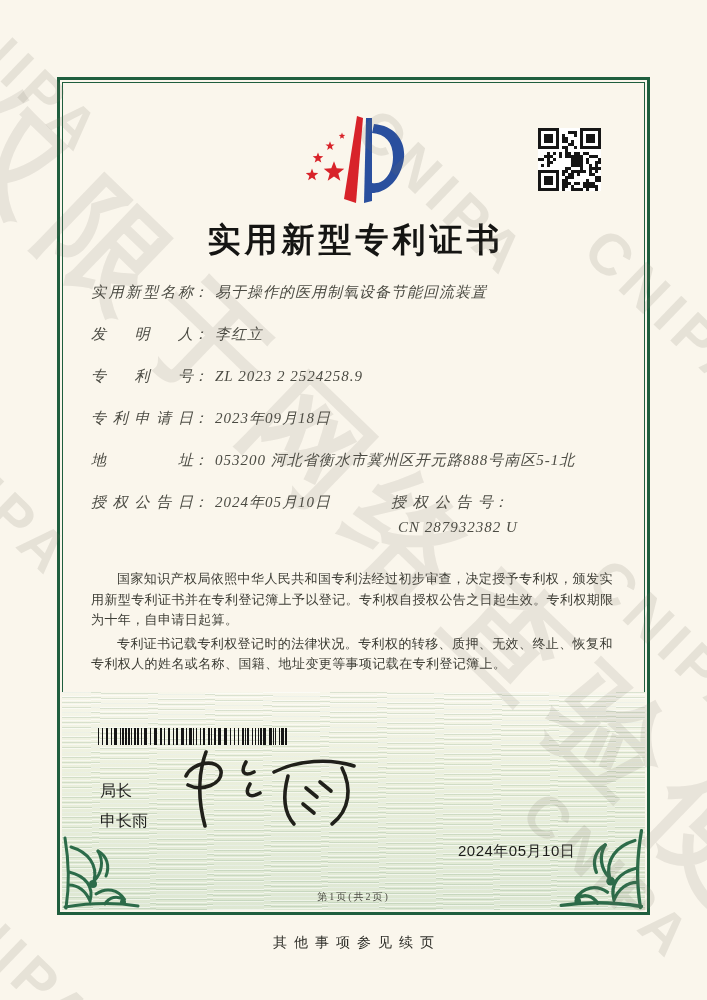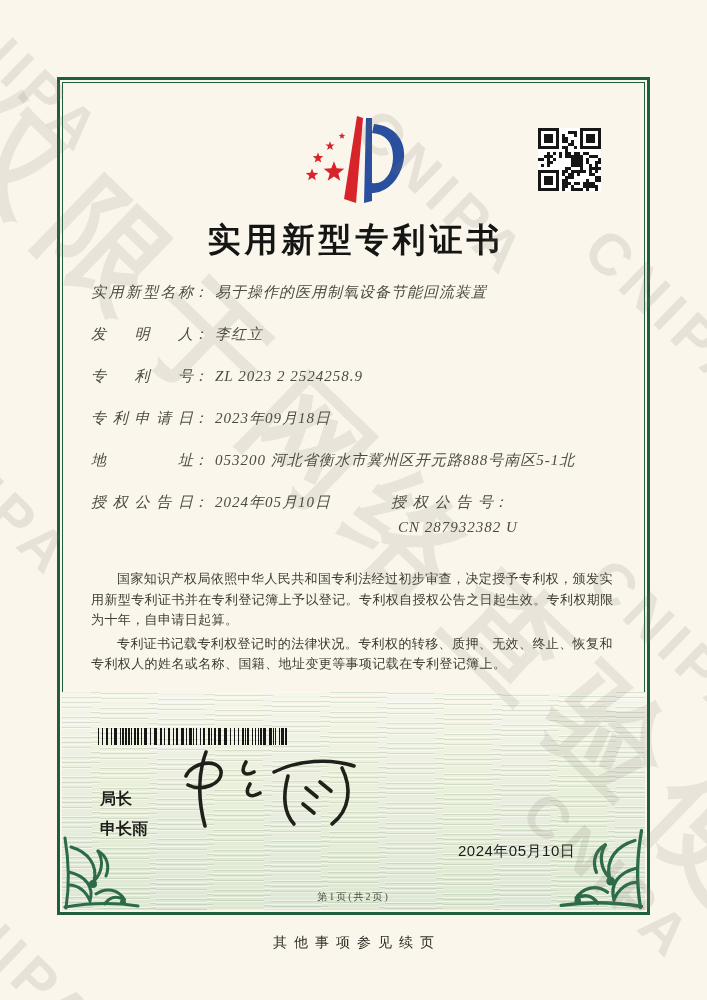--- a/index.html
+++ b/index.html
@@ -48,23 +48,23 @@
   .paras p{margin:0 8px 3px 0;text-indent:2em;}
   
   .band{
     position:absolute;left:2px;right:2px;bottom:2px;top:612px;z-index:0;
     background:
       repeating-linear-gradient(179deg, rgba(255,255,255,0.55) 0 1px, rgba(255,255,255,0) 1px 4px),
       repeating-linear-gradient(181deg, rgba(116,156,120,0.22) 0 1px, rgba(116,156,120,0) 1px 5px),
       linear-gradient(180deg,#f7f6ea 0%,#ecf0dd 35%,#dde7d2 100%);
   }
   .barcode{position:absolute;left:36px;top:36px;width:196px;height:17px;}
-  .signer{position:absolute;left:38px;top:92px;
+  .signer{position:absolute;left:38px;top:84px;
     font-family:"Liberation Sans","DejaVu Sans",sans-serif;
-    font-size:16px;color:#1d1d1b;font-weight:700;line-height:30px;}
+    font-size:16px;color:#1d1d1b;font-weight:400;line-height:30px;}
   .signature{position:absolute;left:108px;top:48px;width:210px;height:100px;}
   .issue-date{position:absolute;left:396px;top:150px;
     font-family:"Liberation Sans","DejaVu Sans",sans-serif;
     font-size:15px;color:#1c1c1a;letter-spacing:0.5px;}
   .page-info{position:absolute;left:0;right:0;top:198px;text-align:center;
     font-size:10px;color:#4c4c44;letter-spacing:2px;}
   .flourish{position:absolute;bottom:-2px;width:80px;height:80px;}
   .flourish.fl-left{left:-2px;}
   .flourish.fl-right{right:-2px;width:88px;height:88px;transform:scaleX(-1);}
   

